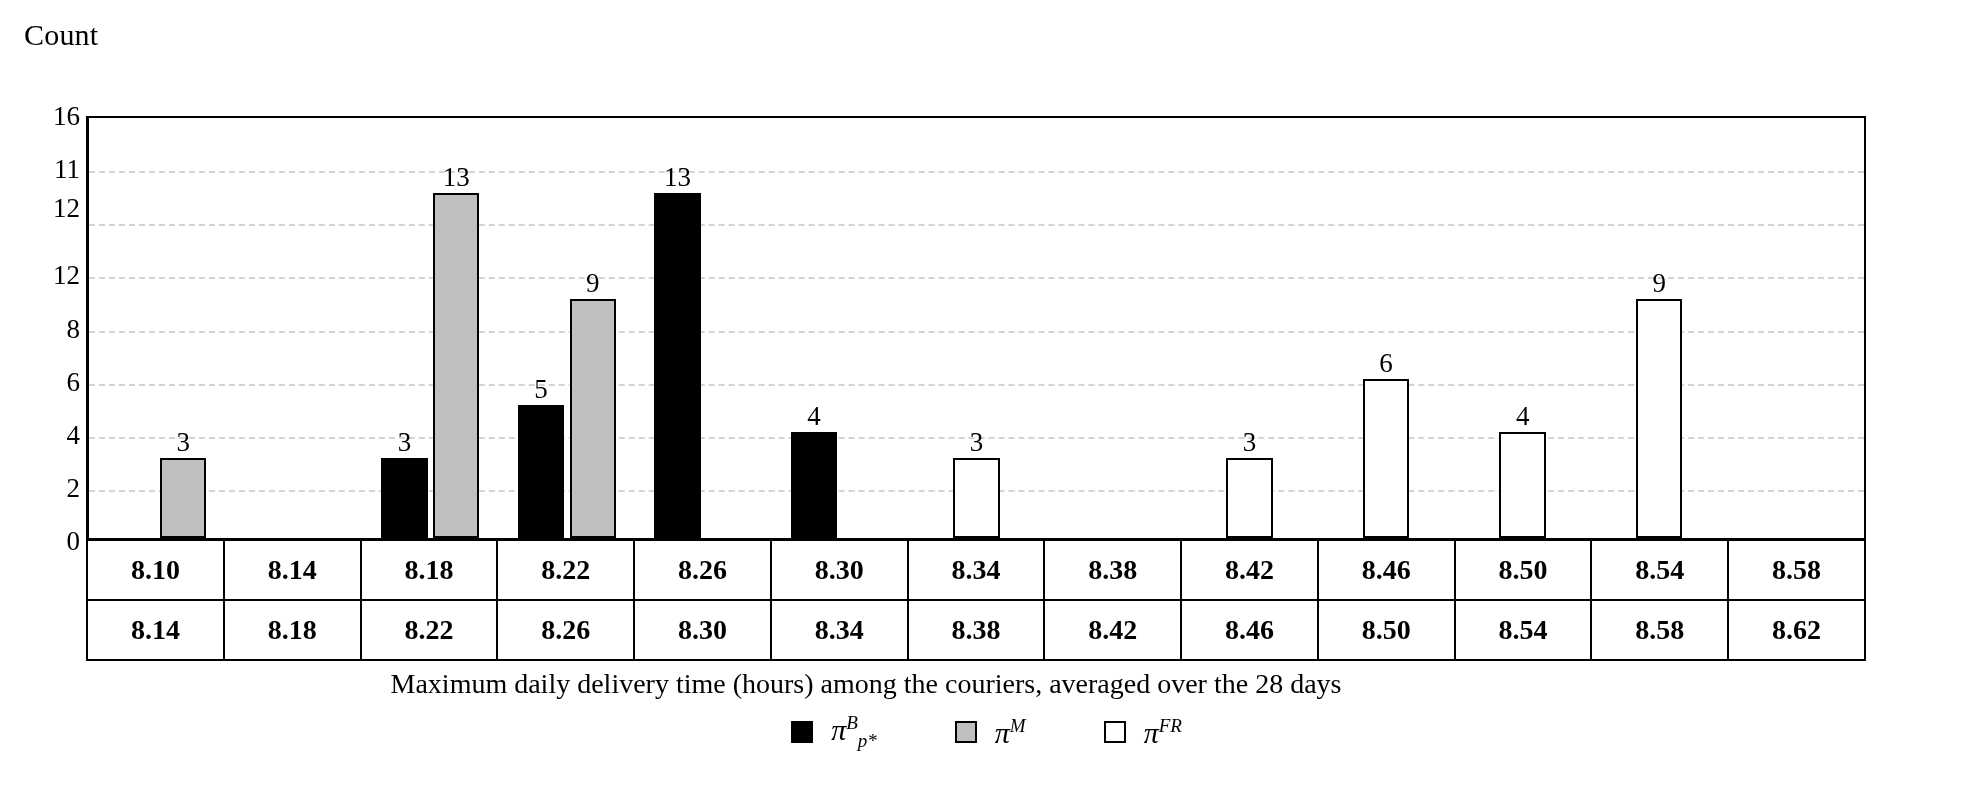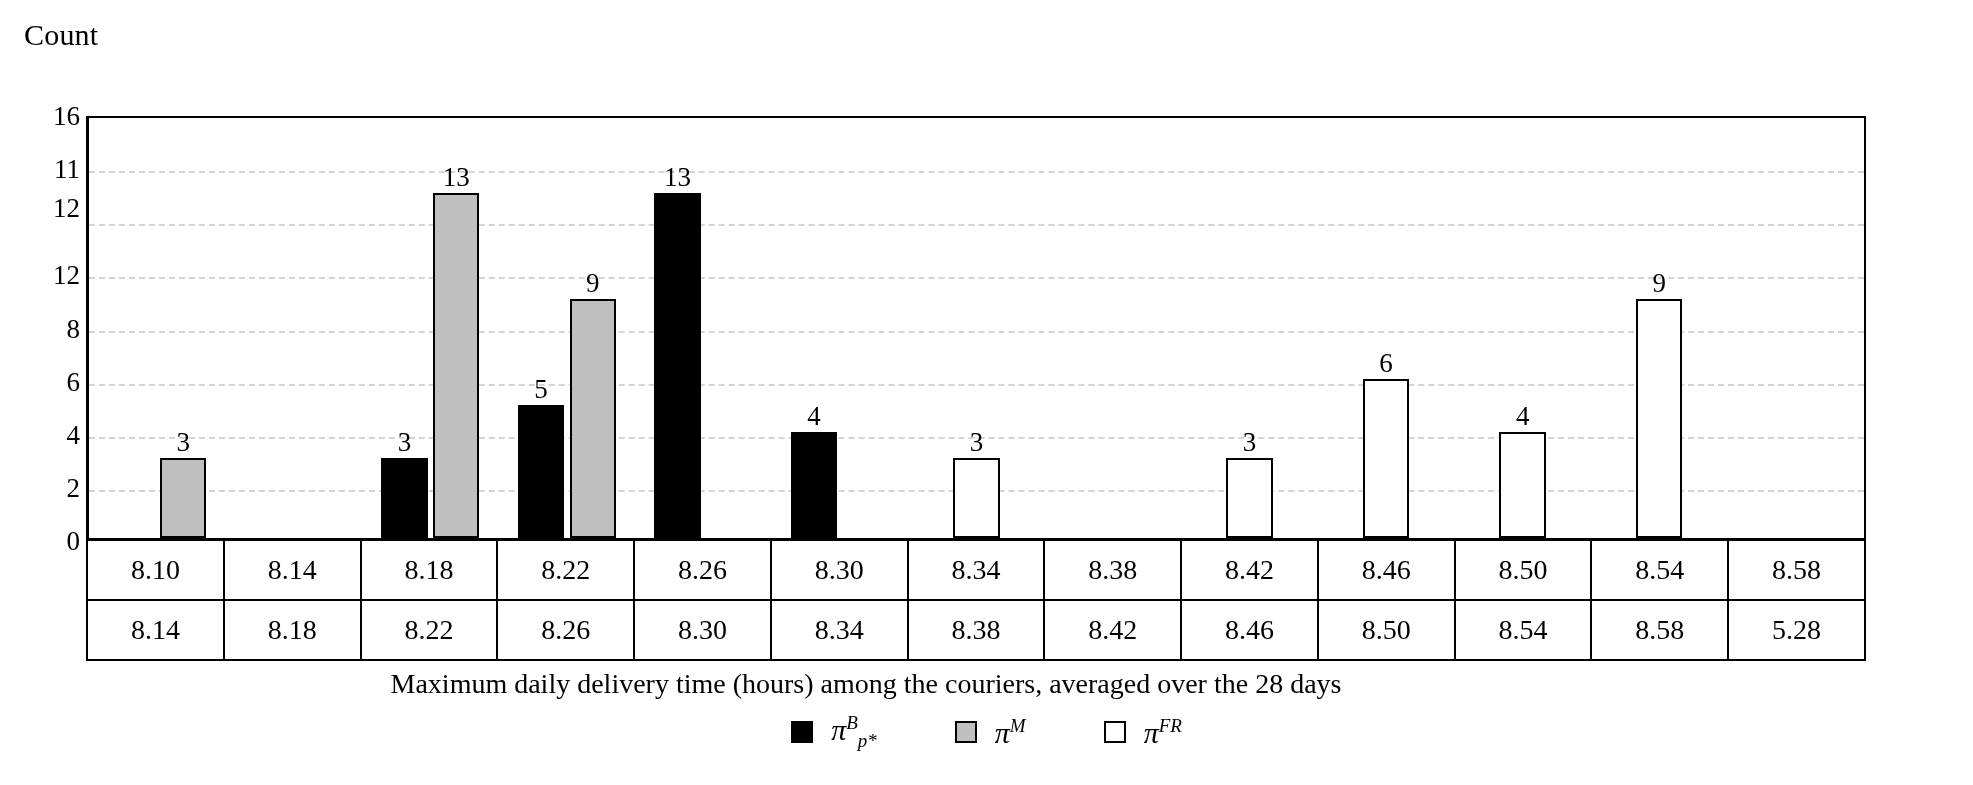--- a/index.html
+++ b/index.html
@@ -114,20 +114,21 @@
     border-left: 2px solid #000;
     border-right: 2px solid #000;
     border-bottom: 2px solid #000;
   }
   .xcell {
     flex: 1 1 0;
     border-right: 2px solid #000;
     box-sizing: border-box;
     display: flex;
     flex-direction: column;
+    font-weight: bold;
   }
   .xcell:last-child { border-right: none; }
   .xcell .lo, .xcell .hi {
     flex: 1 1 0;
     display: flex;
     align-items: center;
     justify-content: center;
     font-size: 28px;
     line-height: 1;
   }
@@ -318,21 +319,21 @@
       <div class="xcell">
         <div class="lo">8.50</div>
         <div class="hi">8.54</div>
       </div>
       <div class="xcell">
         <div class="lo">8.54</div>
         <div class="hi">8.58</div>
       </div>
       <div class="xcell">
         <div class="lo">8.58</div>
-        <div class="hi">5.28</div>
+        <div class="hi">8.62</div>
       </div>
     </div>
 
   <div class="xtitle">Maximum daily delivery time (hours) among the couriers, averaged over the 28 days</div>
 
   <div class="legend" id="legend">
       <div class="legend-item">
         <span class="swatch black"></span>
         <span class="legend-text">π<sup>B</sup><sub>p*</sub></span>
       </div>

